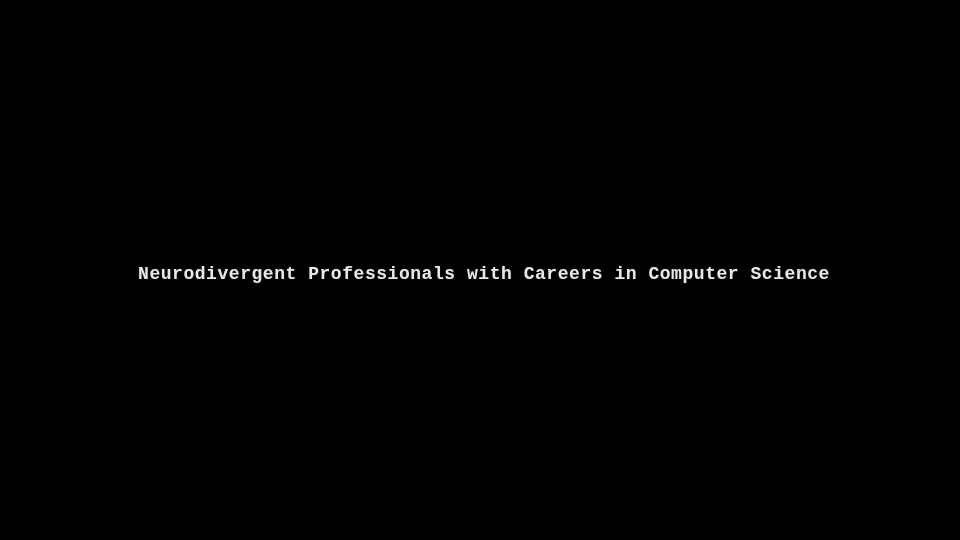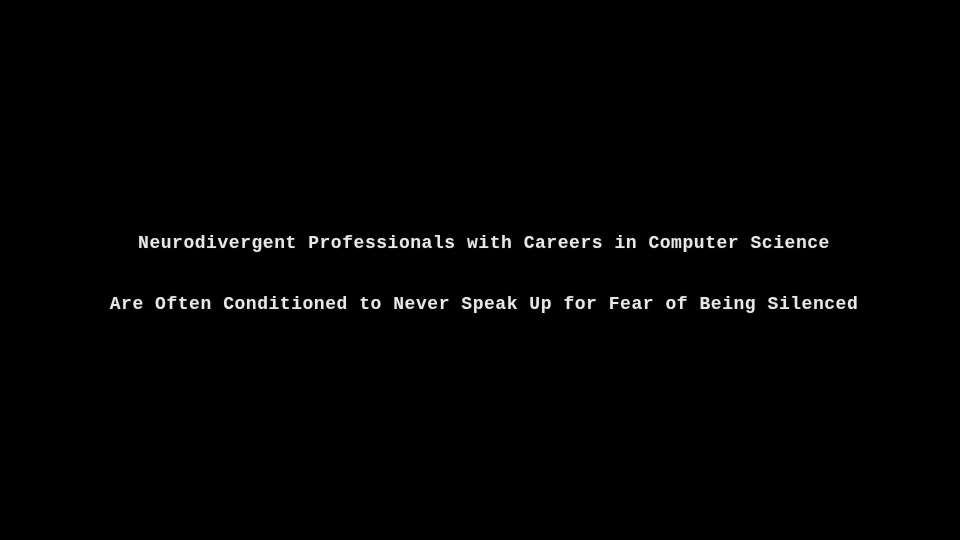--- a/index.html
+++ b/index.html
@@ -41,15 +41,14 @@
       display: block;
       text-shadow: 0 0 2px rgba(255,255,255,0.15);
     }
   </style>
 </head>
 <body>
 
 <div class="screen">
   <div class="caption-container">
     <span class="caption-text">Neurodivergent Professionals with Careers in Computer Science</span>
-    <span class="caption-text">Are Often Conditioned to Never Speak Up for Fear of Being Silenced</span>
   </div>
 </div>
 
 </body></html>

